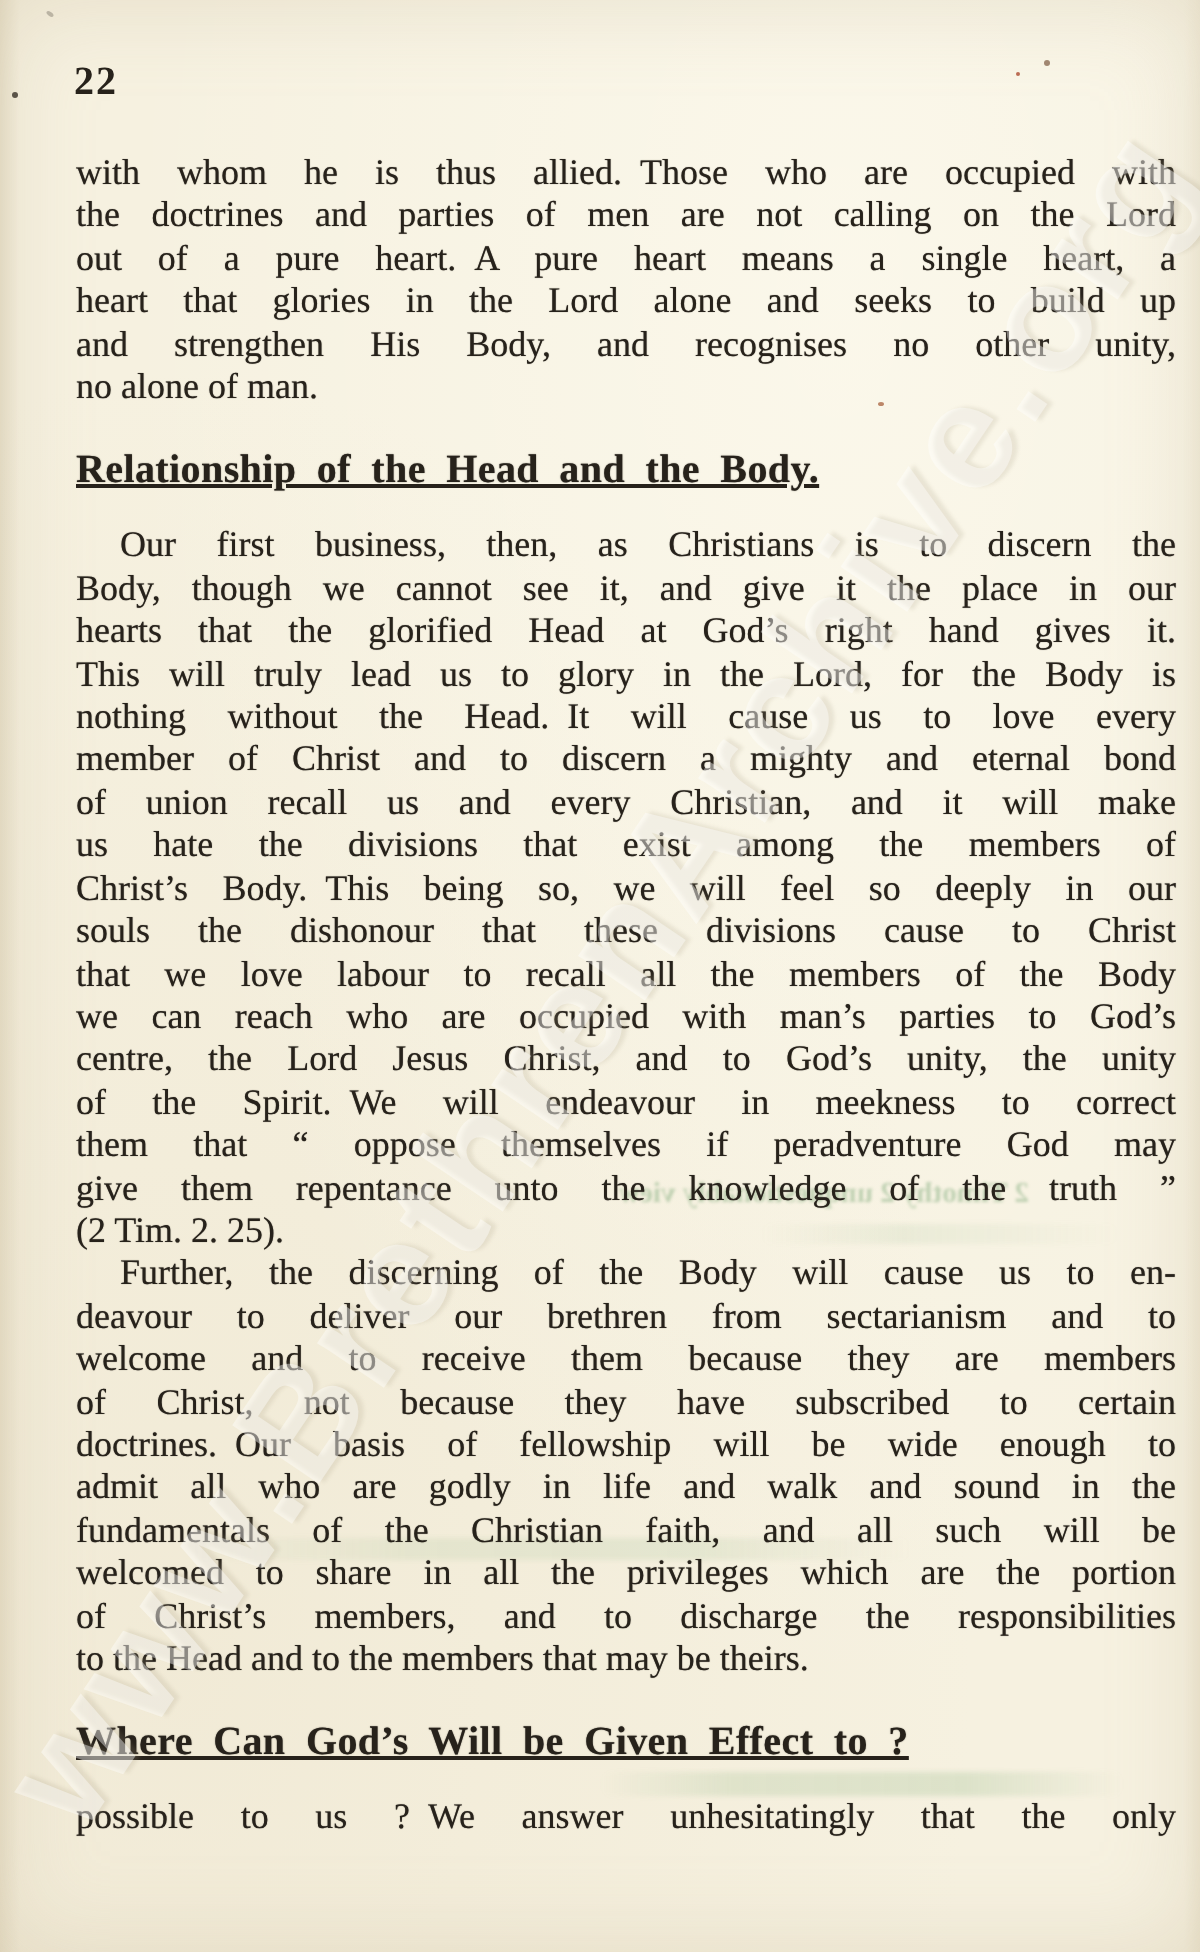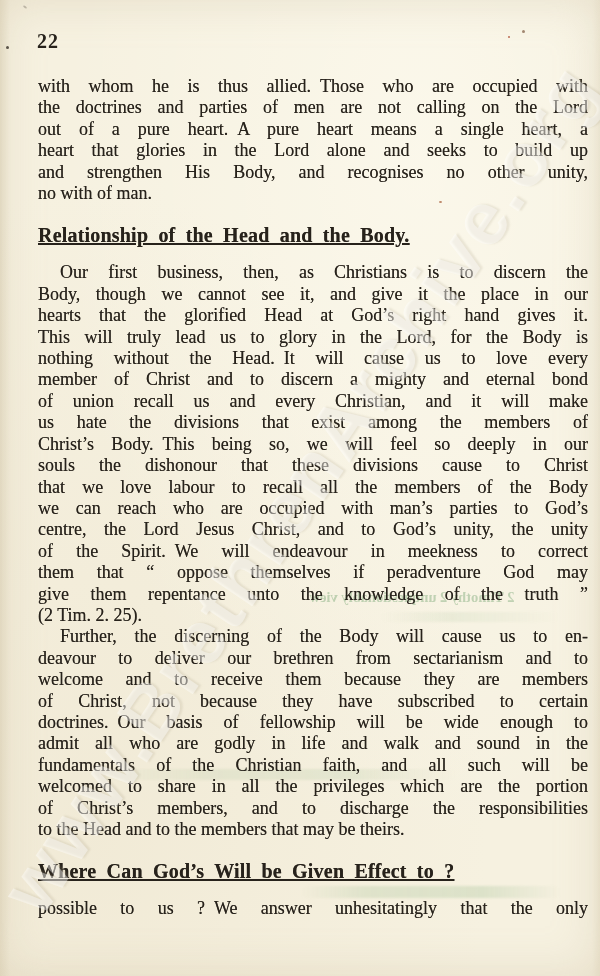--- a/index.html
+++ b/index.html
@@ -111,21 +111,21 @@
     <span class="pagenum">22</span>
   </div>
 
   <div class="content" id="content">
       <div class="paragraph">
         <div class="line">with whom he is thus allied. Those who are occupied with</div>
         <div class="line">the doctrines and parties of men are not calling on the Lord</div>
         <div class="line">out of a pure heart. A pure heart means a single heart, a</div>
         <div class="line">heart that glories in the Lord alone and seeks to build up</div>
         <div class="line">and strengthen His Body, and recognises no other unity,</div>
-        <div class="line endline">no with of man.</div>
+        <div class="line endline">no alone of man.</div>
       </div>
       <div class="section-heading">Relationship of the Head and the Body.</div>
       <div class="paragraph">
         <div class="line indent">Our first business, then, as Christians is to discern the</div>
         <div class="line">Body, though we cannot see it, and give it the place in our</div>
         <div class="line">hearts that the glorified Head at God’s right hand gives it.</div>
         <div class="line">This will truly lead us to glory in the Lord, for the Body is</div>
         <div class="line">nothing without the Head. It will cause us to love every</div>
         <div class="line">member of Christ and to discern a mighty and eternal bond</div>
         <div class="line">of union recall us and every Christian, and it will make</div>

